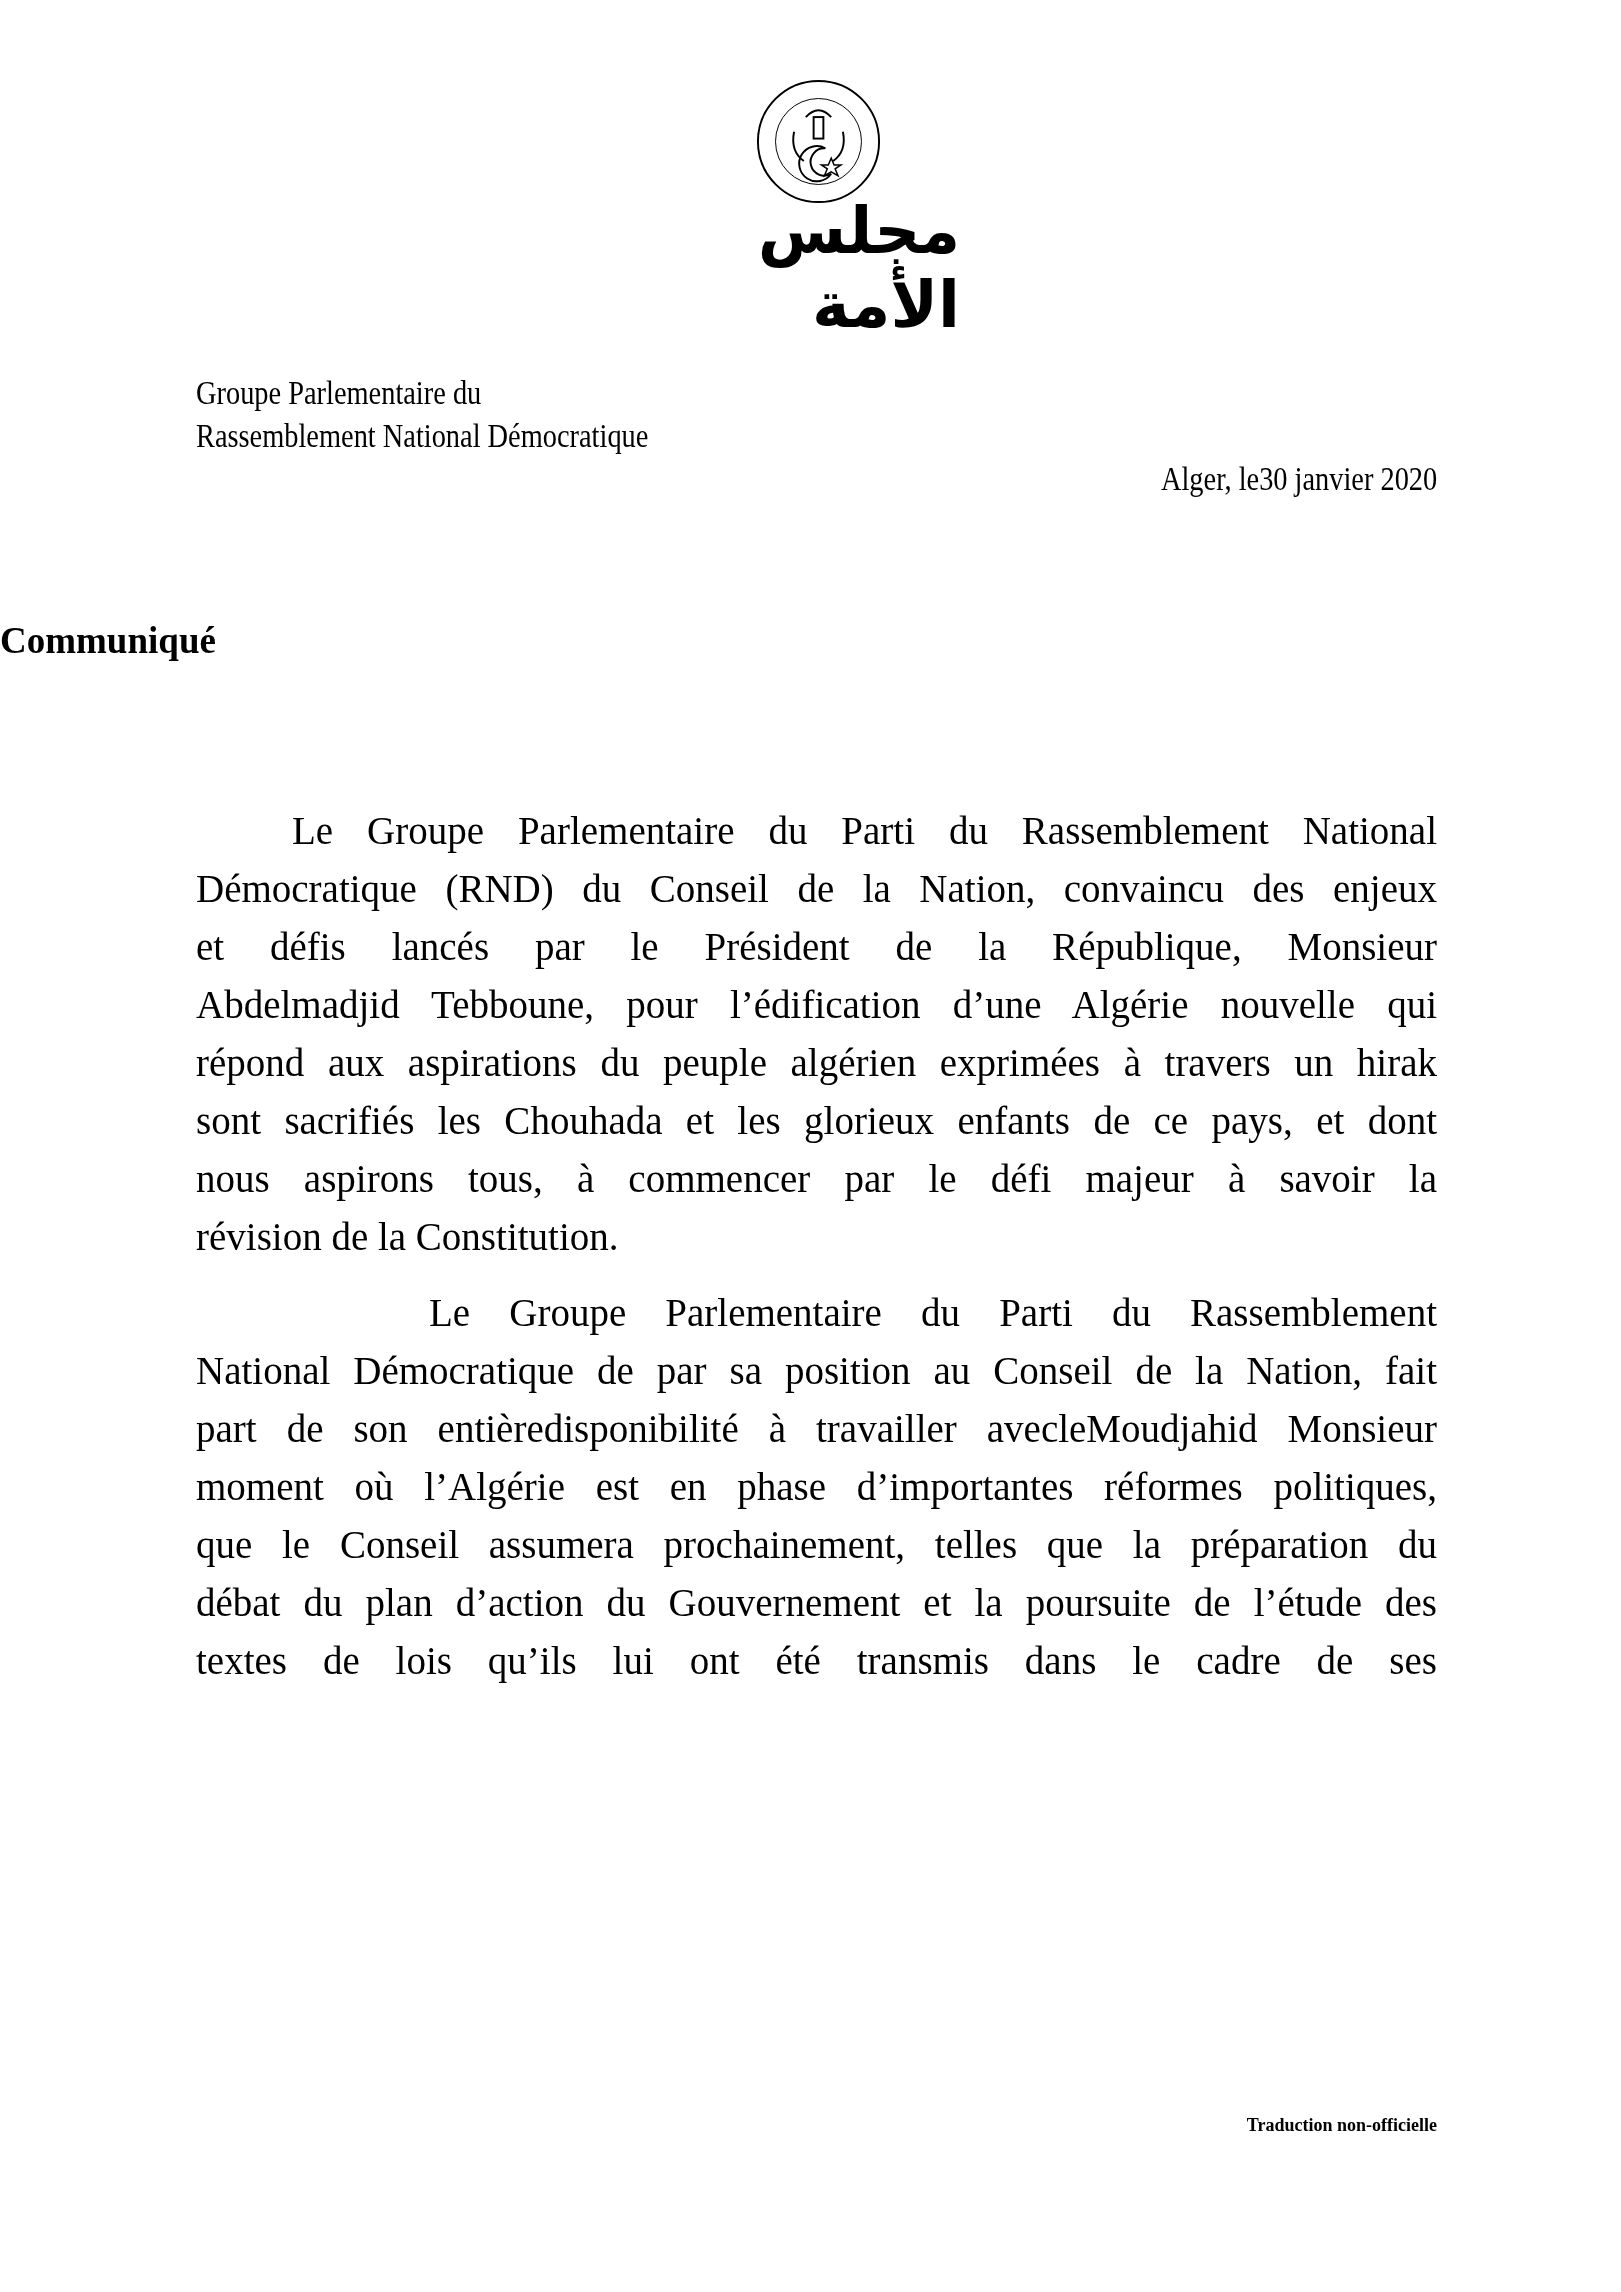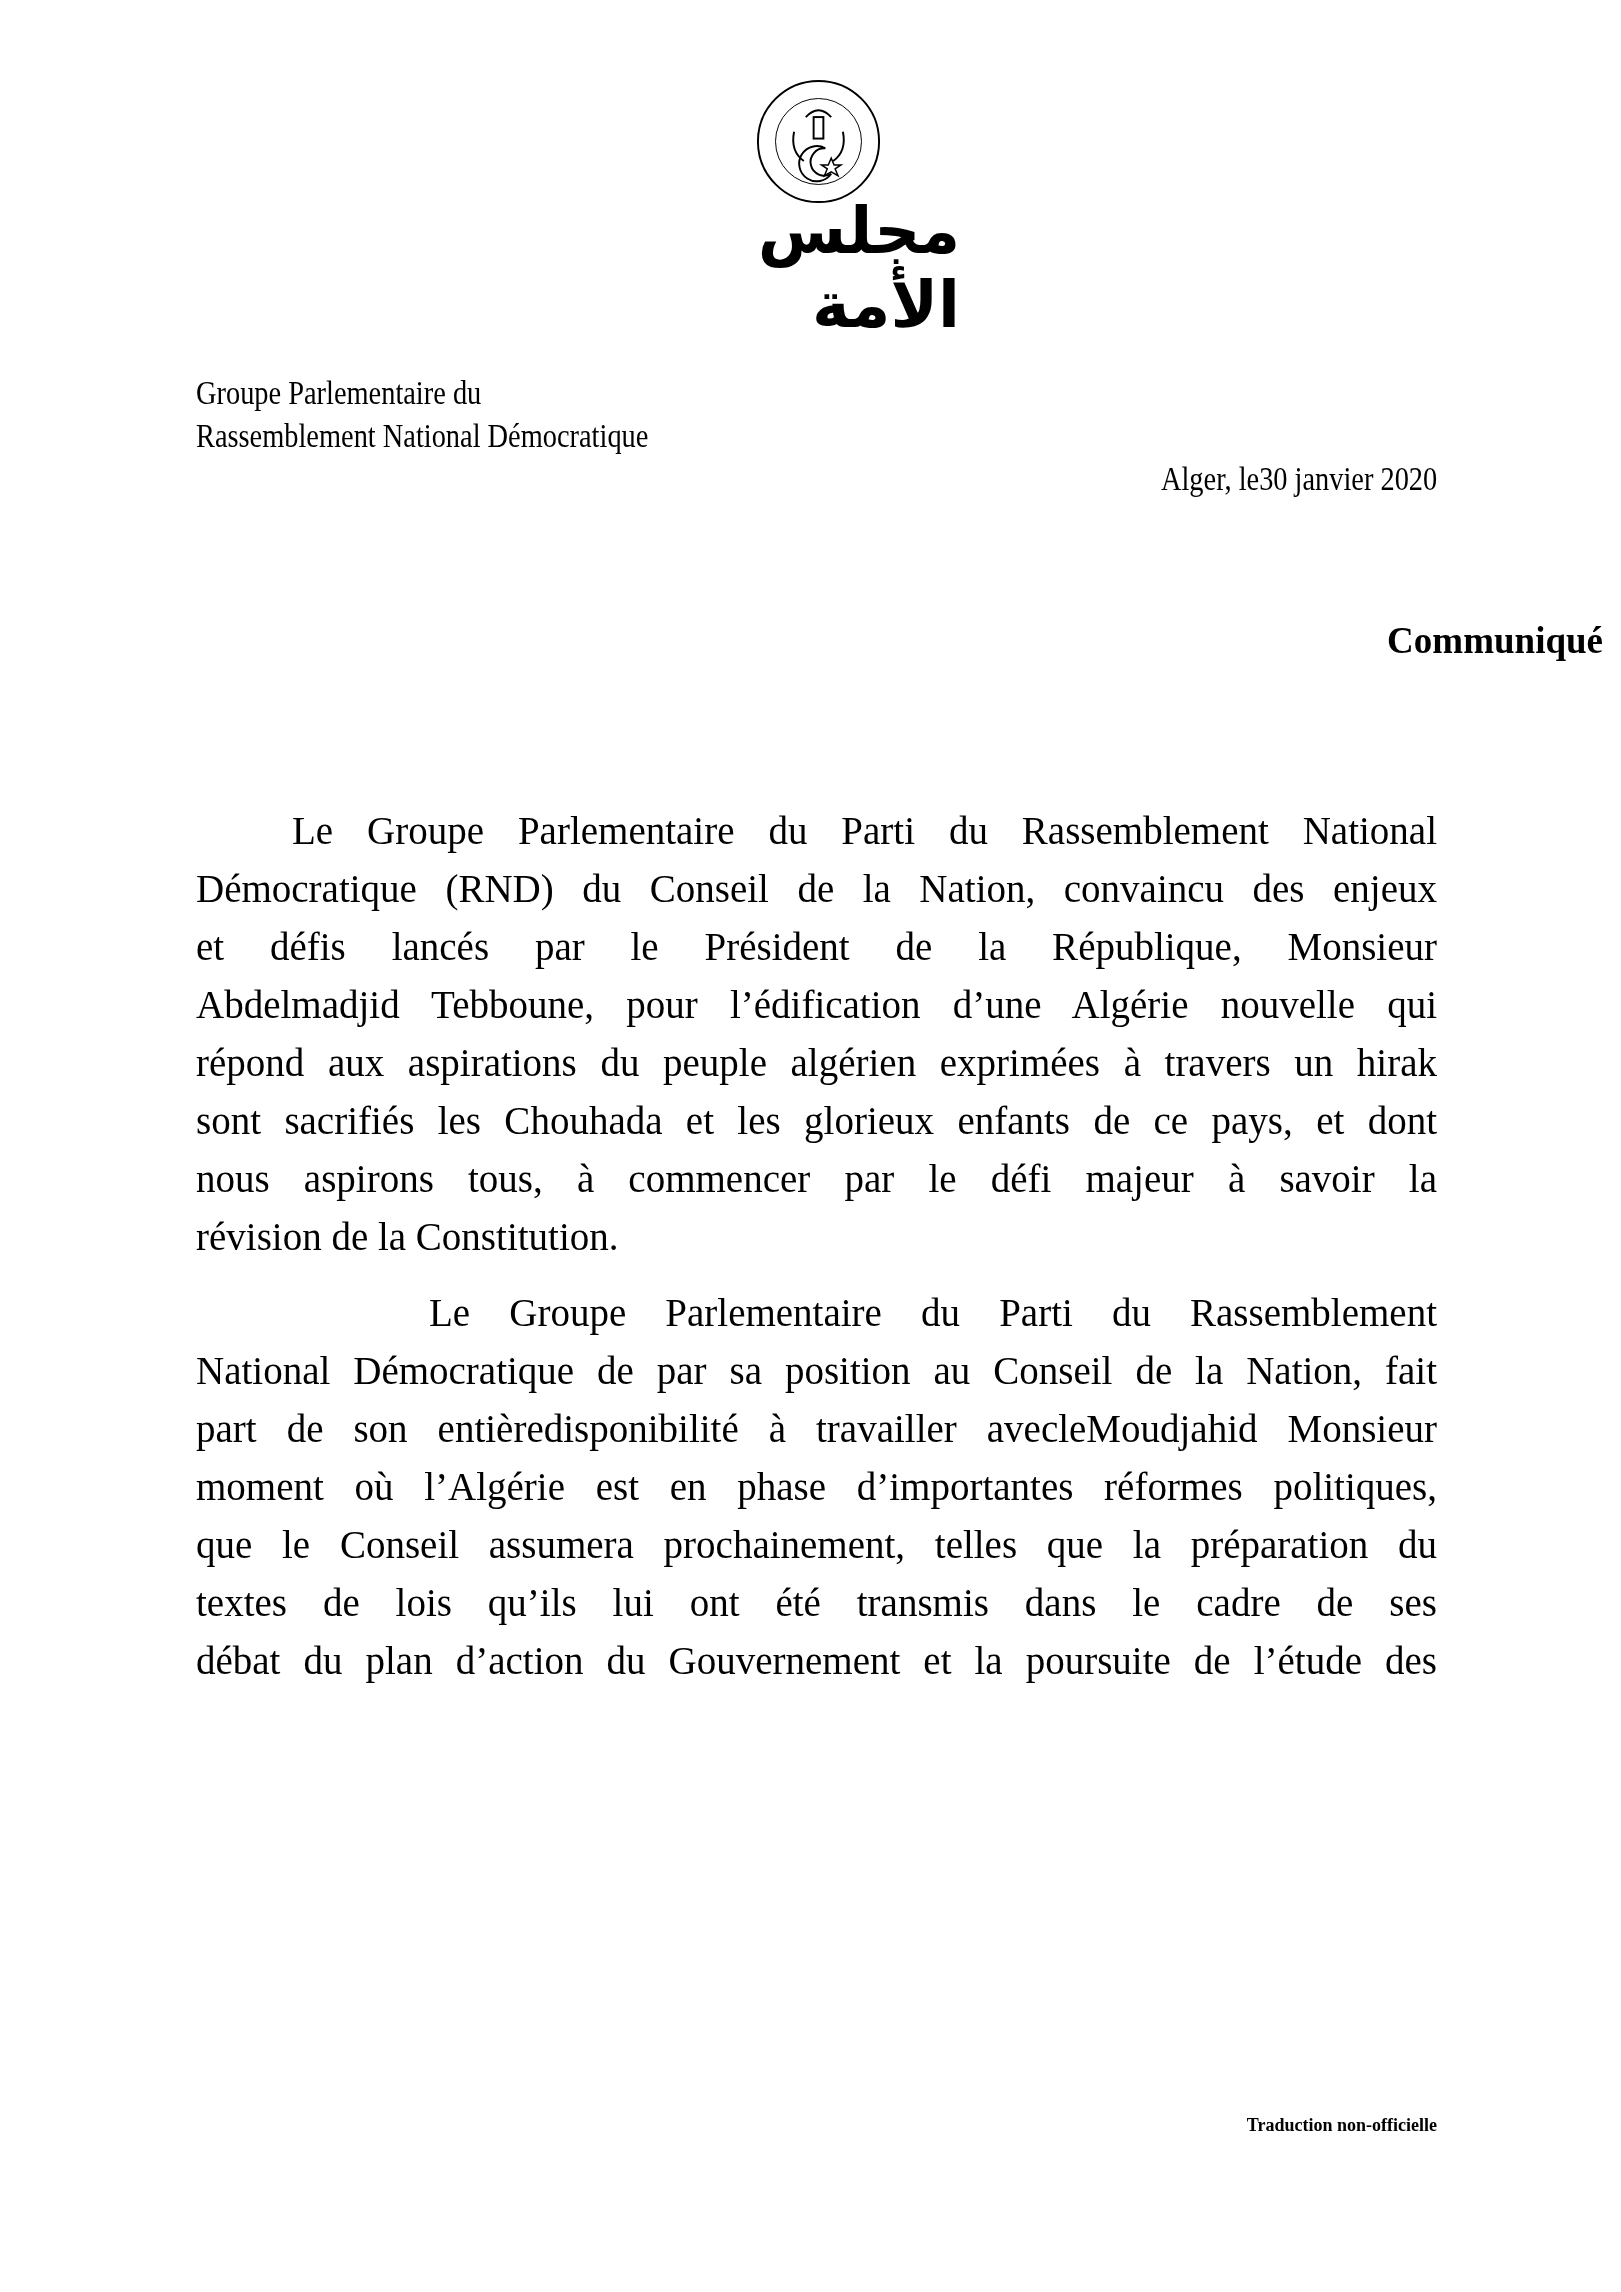--- a/index.html
+++ b/index.html
@@ -3,21 +3,21 @@
   <meta charset="utf-8">
   <style>
     html, body { margin: 0; padding: 0; background: #ffffff; }
     body { width: 1621px; height: 2293px; position: relative; overflow: hidden;
            font-family: "Liberation Serif", "DejaVu Serif", serif; color: #000; }
     .emblem { position: absolute; left: 755px; top: 78px; width: 127px; height: 127px; }
     .calligraphy { position: absolute; left: 676px; top: 214px; width: 284px; height: 108px; display:flex; align-items:center; justify-content:center;
                    font-family: "DejaVu Sans", sans-serif; font-size: 64px; font-weight: bold; direction: rtl; }
     .sender { position: absolute; left: 196px; top: 372px; font-size: 33px; line-height: 43px; transform: scaleX(0.86); transform-origin: left top; }
     .date { position: absolute; right: 184px; top: 461px; font-size: 33px; transform: scaleX(0.86); transform-origin: right top; white-space: nowrap; }
-    .title { position: absolute; left: 0; width: 1603px; top: 619px; text-align: right; font-size: 37px; font-weight: bold; }
+    .title { position: absolute; left: 0; width: 1603px; top: 619px; text-align: left; font-size: 37px; font-weight: bold; }
     .body { position: absolute; left: 196px; width: 1241px; top: 802px; }
     .para { font-size: 39px; line-height: 58px; text-align: justify; margin: 0 0 17.6px 0; }
     .line { display: block; text-align: justify; text-align-last: justify; }
     .line.last { text-align-last: left; }
     .footer { position: absolute; right: 184px; top: 2115px; font-size: 18px; font-weight: bold; }
   </style>
 </head>
 <body>
 
 <div class="emblem">
@@ -53,19 +53,19 @@
     <span class="line">sont sacrifiés les Chouhada et les glorieux enfants de ce pays, et dont</span>
     <span class="line">nous aspirons tous, à commencer par le défi  majeur à savoir la</span>
     <span class="line last">révision de la Constitution.</span>
   </div>
   <div class="para">
     <span class="line" style="padding-left:233px">Le Groupe Parlementaire du Parti du Rassemblement</span>
     <span class="line">National Démocratique de par sa position au Conseil de la Nation, fait</span>
     <span class="line">part de son entièredisponibilité à travailler avecleMoudjahid Monsieur</span>
     <span class="line">moment où l’Algérie est en phase d’importantes réformes politiques,</span>
     <span class="line">que le Conseil assumera prochainement, telles que la préparation du</span>
+    <span class="line">débat du plan d’action du Gouvernement et la poursuite de l’étude des</span>
     <span class="line">textes de lois qu’ils lui ont été transmis  dans le cadre de ses</span>
-    <span class="line">débat du plan d’action du Gouvernement et la poursuite de l’étude des</span>
   </div>
 </div>
 
 <div class="footer">Traduction non-officielle</div>
 
 
 </body></html>

